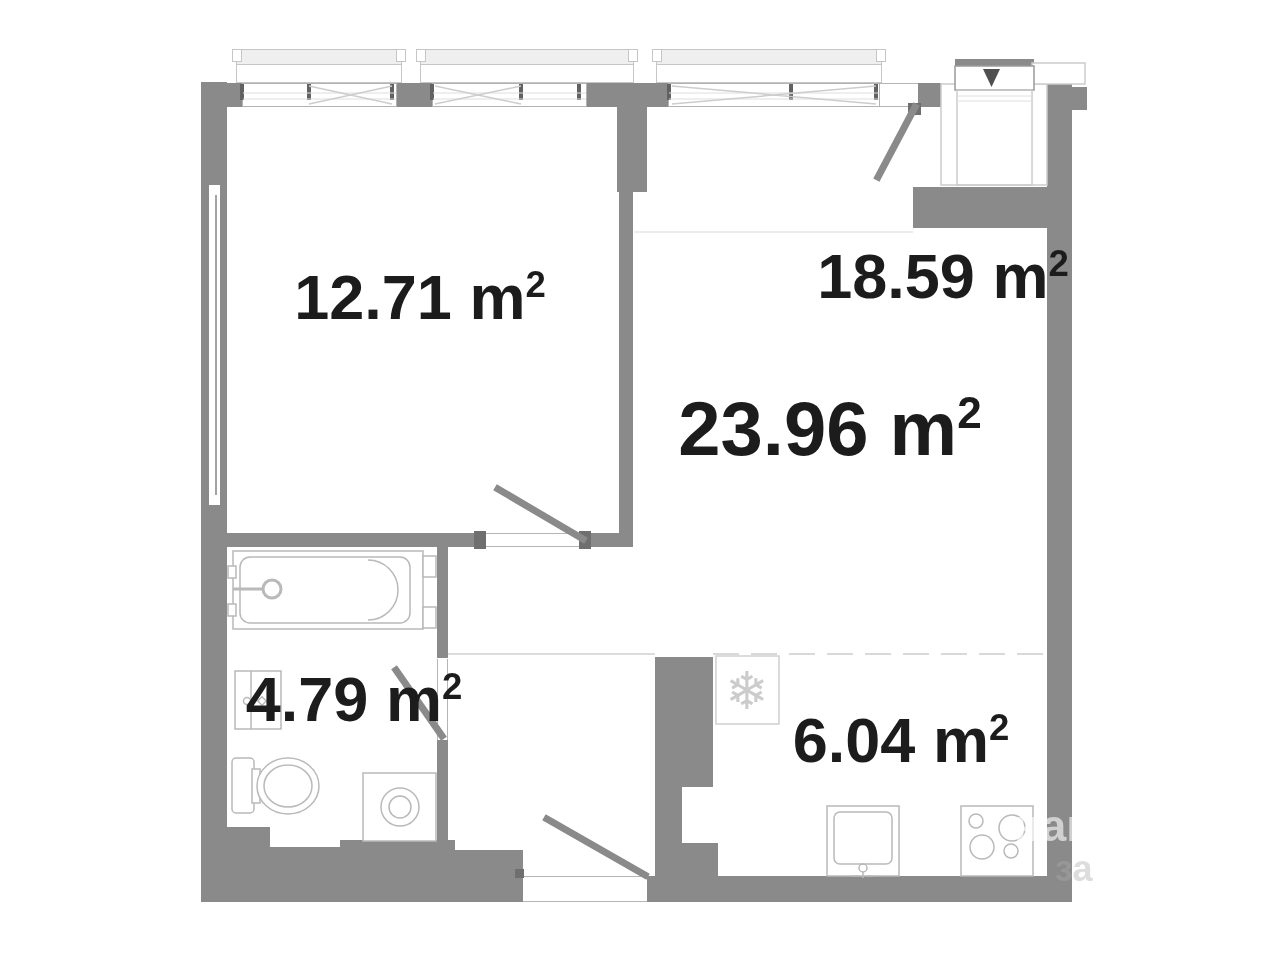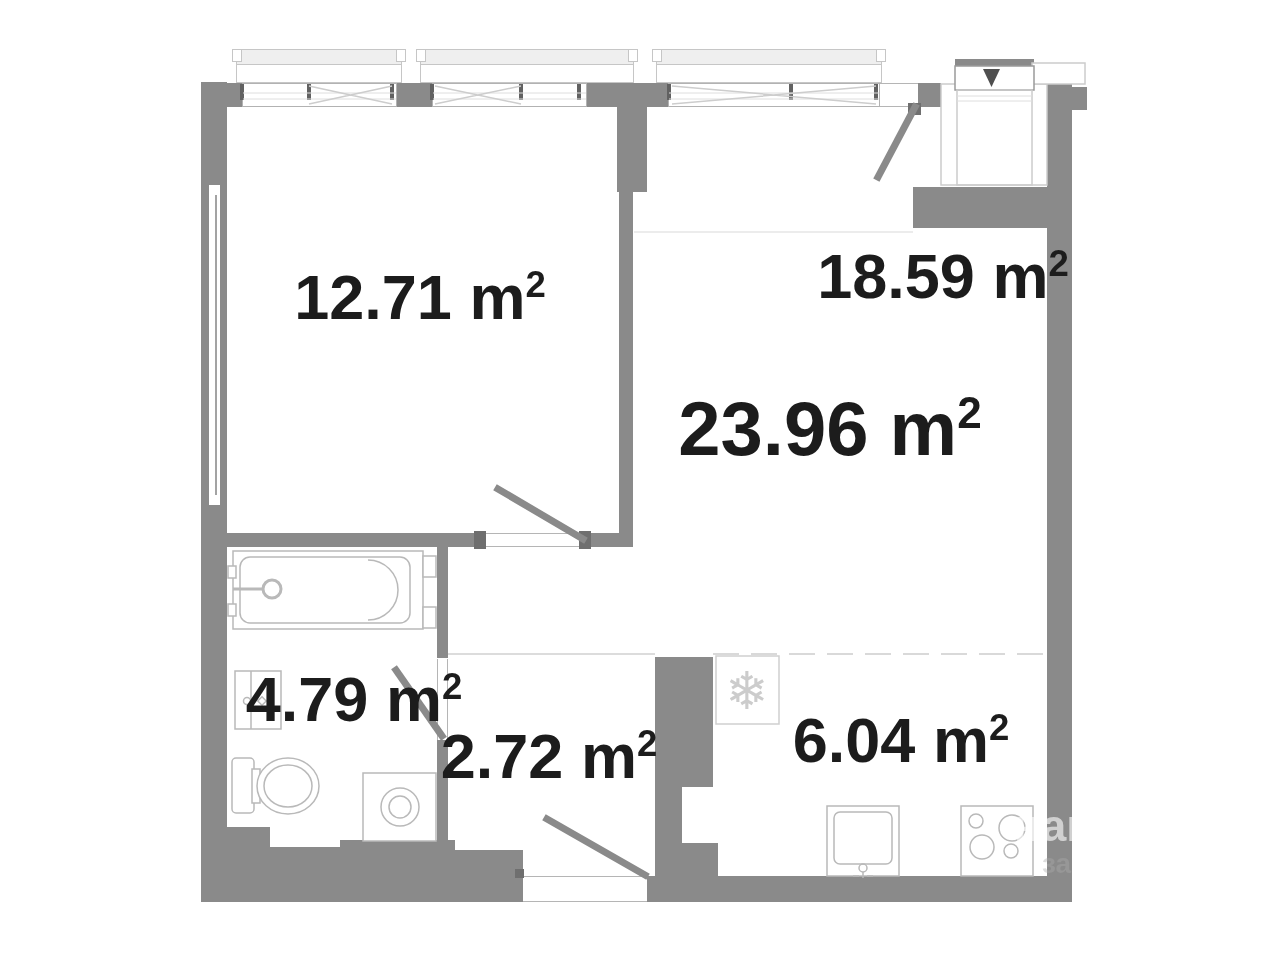--- a/index.html
+++ b/index.html
@@ -25,21 +25,21 @@
   .thin{fill:none;stroke:#dedede;stroke-width:1;}
   .xmark{fill:none;stroke:#cdcdcd;stroke-width:1.5;}
   .leaf{stroke:var(--wall,#8a8a8a);stroke-width:7;stroke-linecap:square;}
   .lbl{position:absolute;transform:translate(-50%,-50%);font-weight:700;font-size:63px;
        color:var(--text,#1c1c1c);white-space:nowrap;letter-spacing:0;}
   .lbl sup{font-size:58%;}
   .lbl.total{font-size:76px;}
   .snow{position:absolute;transform:translate(-50%,-50%);font-family:"DejaVu Sans",sans-serif;
         font-size:52px;color:#cccccc;line-height:1;}
   .wm1{position:absolute;font-weight:700;font-size:45px;color:rgba(255,255,255,0.6);}
-  .wm2{position:absolute;font-weight:700;font-size:28px;color:rgba(170,170,170,0.4);}
+  .wm2{position:absolute;font-weight:700;font-size:36px;color:rgba(170,170,170,0.4);margin-left:13px;}
 </style>
 </head>
 <body>
 
 <div id="plan" style="--wall: #8a8a8a; --line: #b9b9b9; --text: #1c1c1c;">
 
   <div class="wall" style="left:201px;top:82px;width:26px;height:820px"></div>
   <div style="position:absolute;left:209px;top:185px;width:11px;height:320px;background:#fff"></div>
   <div style="position:absolute;left:215px;top:195px;width:2px;height:300px;background:#a3a3a3"></div>
 
@@ -193,20 +193,19 @@
   <div class="snow" style="left:747px;top:691px">❄</div>
 
   <div class="lbl" style="left:420px;top:297px"><span>12.71 m</span><sup>2</sup></div>
 
   <div class="lbl" style="left:943px;top:276px"><span>18.59 m</span><sup>2</sup></div>
 
   <div class="lbl total" style="left:830px;top:428px"><span>23.96 m</span><sup>2</sup></div>
 
   <div class="lbl" style="left:354px;top:699px"><span>4.79 m</span><sup>2</sup></div>
 
-  <div class="lbl" style="left:549px;top:756px"><span>2.72 m</span><sup>2</sup></div>
 
   <div class="lbl" style="left:901px;top:740px"><span>6.04 m</span><sup>2</sup></div>
 
   <div class="wm1" style="left:1014px;top:800px">нап</div>
   <div class="wm2" style="left:1042px;top:848px">за</div>
 
 </div>
 
 </body></html>

